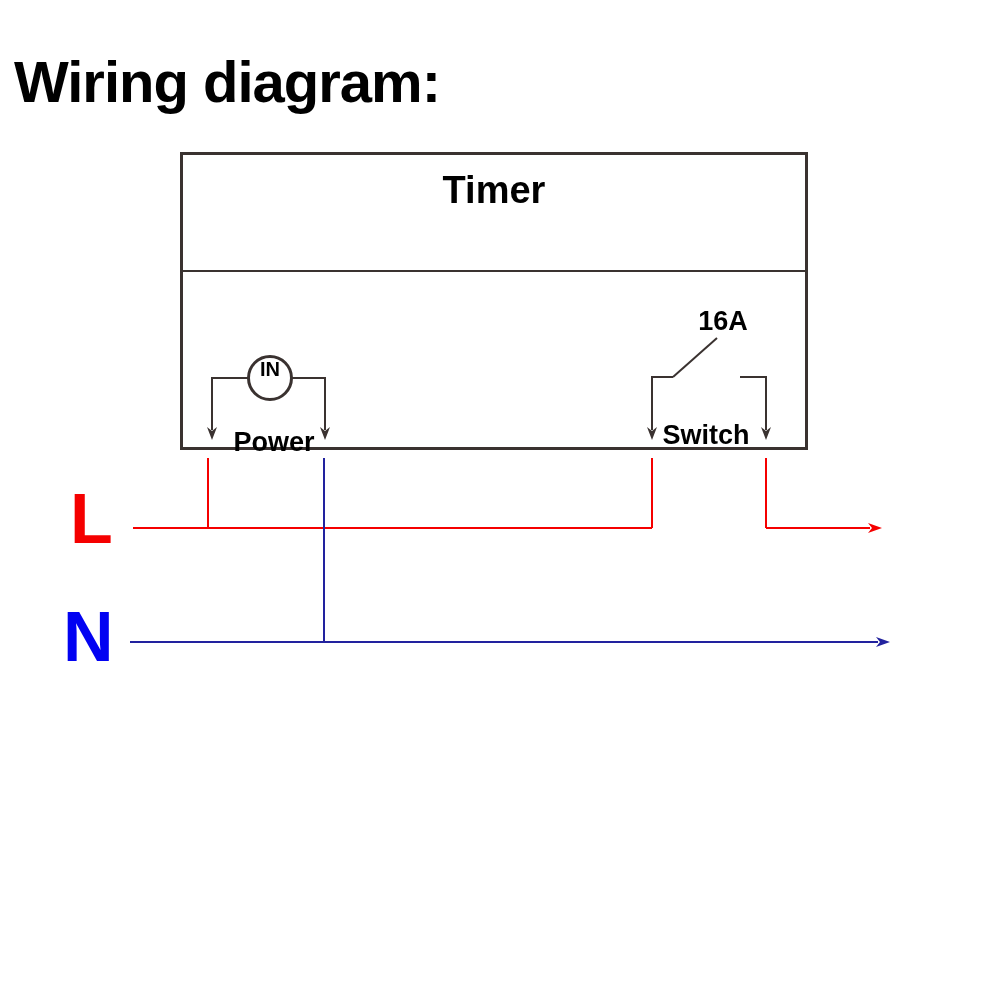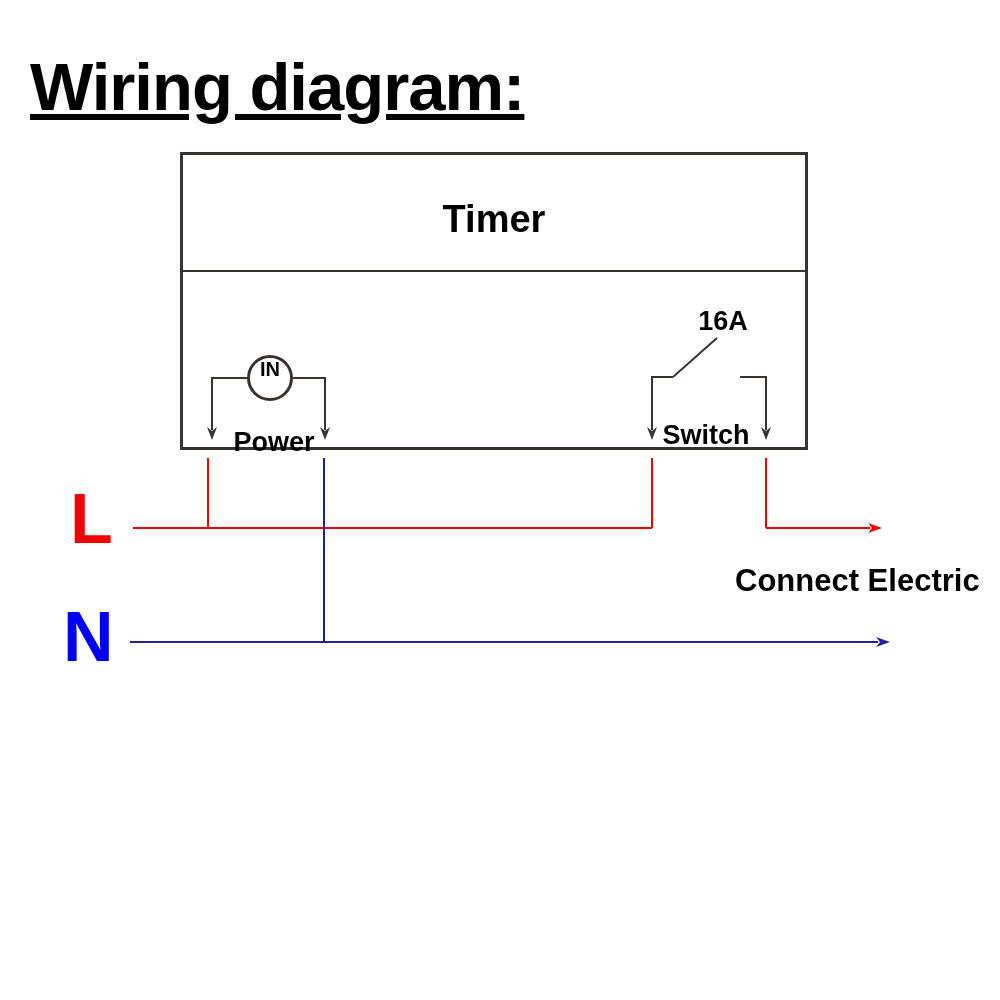--- a/index.html
+++ b/index.html
@@ -11,46 +11,44 @@
   #stage {
     position: relative;
     width: 1000px;
     height: 1000px;
     background: #ffffff;
     overflow: hidden;
   }
   .abs { position: absolute; }
 
   #page-title {
-    left: 30px;
+    left: 14px;
     top: 48px;
-    font-size: 67px;
+    font-size: 58px;
     font-weight: bold;
     letter-spacing: -1px;
     color: var(--text, #000);
     white-space: nowrap;
-    text-decoration: underline;
   }
 
   #timer-box {
     left: 180px;
     top: 152px;
     width: 628px;
     height: 298px;
     border: 3px solid var(--outline, #3a3230);
     box-sizing: border-box;
     background: transparent;
   }
   #timer-box-header {
     width: 100%;
     height: 117px;
     border-bottom: 2px solid var(--outline, #3a3230);
     box-sizing: border-box;
     display: flex;
-    align-items: center;
     justify-content: center;
   }
   #timer-title {
     font-size: 38px;
     font-weight: bold;
     color: var(--text, #000);
     padding-top: 14px;
   }
 
   #in-terminal {
@@ -172,15 +170,14 @@
   <div id="in-terminal" class="abs">
     <span>IN</span>
   </div>
 
   <div id="power-label" class="abs diagram-label">Power</div>
   <div id="switch-label" class="abs diagram-label">Switch</div>
   <div id="rating-label" class="abs diagram-label">16A</div>
 
   <div id="live-label" class="abs">L</div>
   <div id="neutral-label" class="abs">N</div>
-  <div id="output-label" class="abs">Connect Electric</div>
 
 </div>
 
 </body></html>

